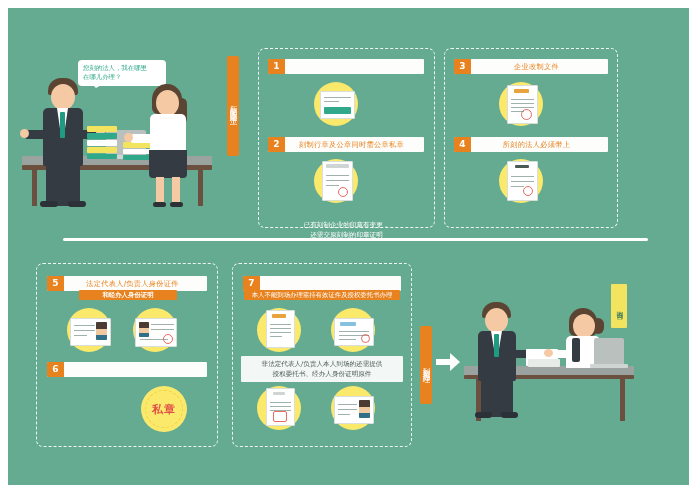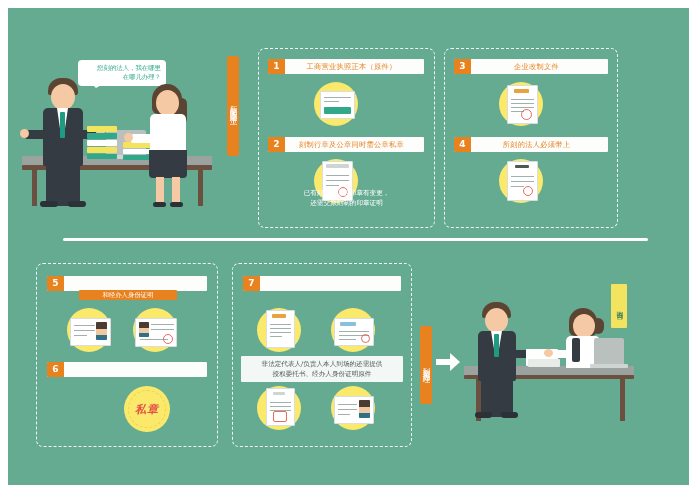--- a/index.html
+++ b/index.html
@@ -83,21 +83,21 @@
   .head{position:absolute;border-radius:50%;background:#f4c9a4;}
   .hair{position:absolute;background:#5c4433;}
   .shirt{position:absolute;background:#ffffff;}
   .tie{position:absolute;background:#1f9b84;}
   .skirt{position:absolute;background:#343b42;}
   .arm{position:absolute;background:#343b42;border-radius:4px;}
   .legw{position:absolute;background:#f4c9a4;}
   .shoe{position:absolute;background:#2b3137;border-radius:3px;}
   .bubble{
     position:absolute;background:#ffffff;border-radius:4px;
-    color:#2fa98a;font-size:6.4px;line-height:9px;text-align:right;
+    color:#2fa98a;font-size:6.4px;line-height:9px;text-align:left;
     padding:4px 5px;white-space:pre-line;
   }
   .bubble:after{
     content:"";position:absolute;left:14px;bottom:-6px;
     border:4px solid transparent;border-top-color:#ffffff;border-right-width:7px;
   }
   .laptop-s{position:absolute;background:#b9c0bd;border-radius:2px 2px 0 0;}
   .laptop-b{position:absolute;background:#cfd5d2;border-radius:1px;}
   .books{position:absolute;}
   .bk{position:absolute;border-radius:1px;}
@@ -167,21 +167,20 @@
     <div class="shoe" style="left:143px;top:164px;width:13px;height:5px;"></div>
     <div class="shoe" style="left:160px;top:164px;width:13px;height:5px;"></div>
   </div>
 
   <div class="vbar" style="left:219px;top:48px;width:12px;height:100px;">所刻的法人必须带上</div>
 
   <div class="panel" style="left:250px;top:40px;width:175px;height:178px;">
 
     <div class="step-head" style="left:9px;top:10px;width:156px;">
       <div class="step-num">1</div>
-      <div class="step-title">工商营业执照正本（原件）</div>
     </div>
 
     <div class="disc" style="left:55px;top:33px;width:44px;height:44px;"></div>
     <div class="doc" style="left:61px;top:42px;width:33px;height:26px;">
       <div class="ln" style="top:5px;"></div>
       <div class="ln sh" style="top:9px;"></div>
       <div class="greenband" style="left:8%;bottom:4px;width:84%;height:7px;"></div>
     </div>
 
     <div class="step-head" style="left:9px;top:88px;width:156px;">
@@ -191,21 +190,21 @@
 
     <div class="disc" style="left:55px;top:110px;width:44px;height:44px;"></div>
     <div class="doc" style="left:63px;top:112px;width:29px;height:38px;">
       <div class="hd" style="left:10%;top:6%;width:80%;height:4px;background:#cfd5d2;"></div>
       <div class="ln" style="top:13px;"></div>
       <div class="ln" style="top:18px;"></div>
       <div class="ln sh" style="top:23px;"></div>
       <div class="stamp" style="right:4px;bottom:3px;width:8px;height:8px;"></div>
     </div>
 
-    <div class="cap" style="left:8px;top:140px;width:159px;">已有刻制企业的印章有变更，
+    <div class="cap" style="left:8px;top:172px;width:159px;">已有刻制企业的印章有变更，
 还需交原刻制的印章证明</div>
   </div>
 
   <div class="panel" style="left:436px;top:40px;width:172px;height:178px;">
 
     <div class="step-head" style="left:9px;top:10px;width:154px;">
       <div class="step-num">3</div>
       <div class="step-title">企业改制文件</div>
     </div>
 
@@ -233,22 +232,23 @@
       <div class="stamp" style="right:4px;bottom:4px;width:8px;height:8px;"></div>
     </div>
   </div>
 
   <div class="divider" style="left:55px;top:230px;width:585px;"></div>
 
   <div class="panel" style="left:28px;top:255px;width:180px;height:182px;">
 
     <div class="step-head" style="left:10px;top:12px;width:160px;">
       <div class="step-num">5</div>
-    </div>
-    <div class="sub-bar" style="left:42px;top:26px;width:98px;">和经办人身份证明</div>
+      <div class="step-title">法定代表人/负责人身份证件</div>
+    </div>
+    <div class="sub-bar" style="left:42px;top:26px;width:98px;font-weight:bold;">和经办人身份证明</div>
 
     <div class="disc" style="left:30px;top:44px;width:44px;height:44px;"></div>
     <div class="doc" style="left:33px;top:54px;width:39px;height:26px;">
       <div class="ln" style="left:7%;top:6px;width:55%;"></div>
       <div class="ln" style="left:7%;top:11px;width:55%;"></div>
       <div class="ln sh" style="left:7%;top:16px;width:35%;"></div>
       <div class="photo" style="right:3px;top:3px;width:11px;height:18px;">
         <div class="hair"></div>
             <div class="body"></div>
       </div>
@@ -264,31 +264,32 @@
       <div class="ln" style="left:38%;top:10px;width:56%;"></div>
       <div class="ln" style="left:10%;top:20px;width:70%;"></div>
       <div class="stamp" style="right:3px;bottom:2px;width:8px;height:8px;"></div>
     </div>
 
     <div class="step-head" style="left:10px;top:98px;width:160px;">
       <div class="step-num">6</div>
     </div>
 
 
-    <div class="disc" style="left:87px;top:122px;width:46px;height:46px;font-style:italic;">
+    <div class="disc" style="left:104px;top:122px;width:46px;height:46px;">
       <div class="seal-ring" style="left:4px;top:4px;width:36px;height:36px;"></div>
       <div class="seal-txt" style="top:16px;">私章</div>
     </div>
   </div>
 
   <div class="panel" style="left:224px;top:255px;width:178px;height:182px;">
 
     <div class="step-head" style="left:10px;top:12px;width:158px;">
       <div class="step-num">7</div>
     </div>
+    <div class="sub-bar" style="left:11px;top:26px;width:156px;">本人不能到场办理需持有效证件及授权委托书办理</div>
 
     <div class="disc" style="left:24px;top:44px;width:44px;height:44px;"></div>
     <div class="doc" style="left:33px;top:46px;width:27px;height:36px;">
       <div class="hd o" style="left:20%;top:8%;width:50%;"></div>
       <div class="ln" style="top:13px;"></div>
       <div class="ln" style="top:17px;"></div>
       <div class="ln" style="top:21px;"></div>
       <div class="ln sh" style="top:25px;"></div>
     </div>
 

